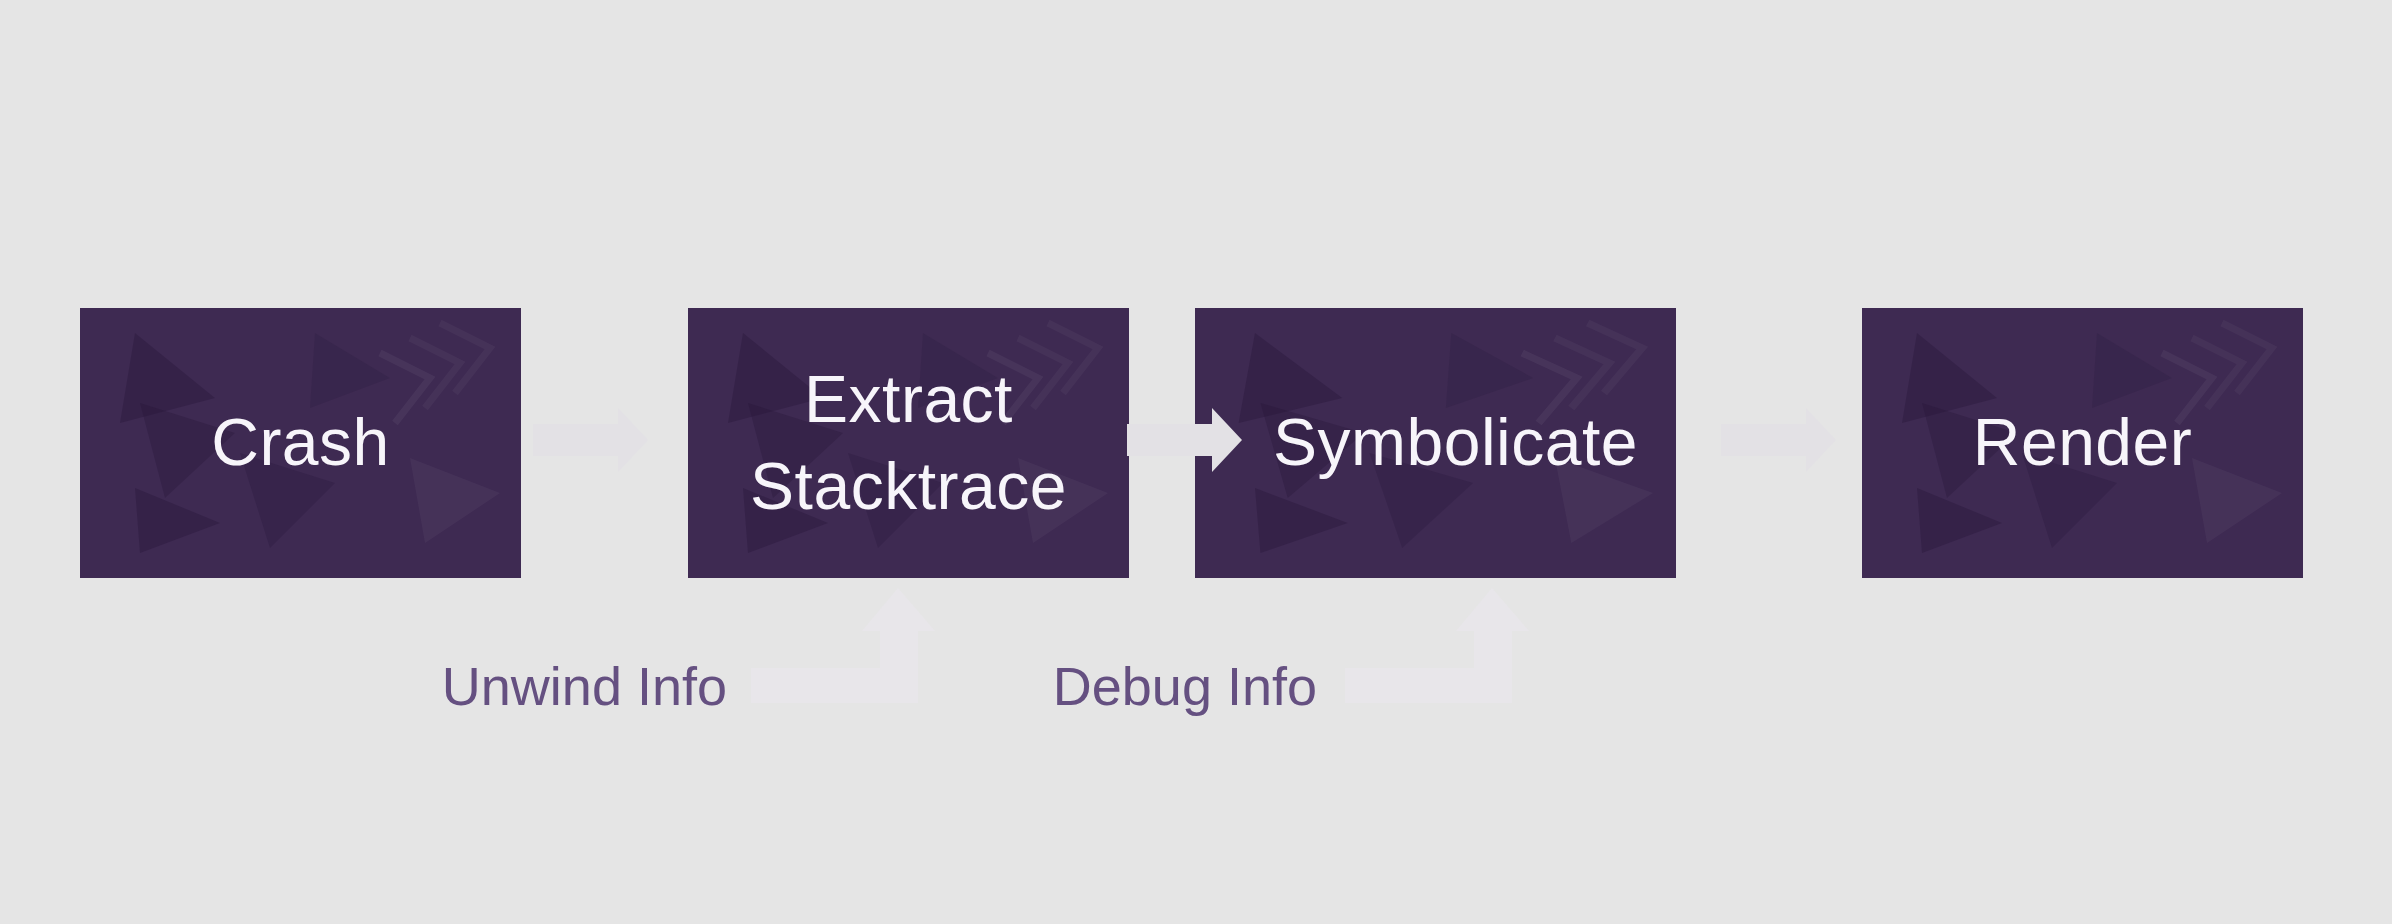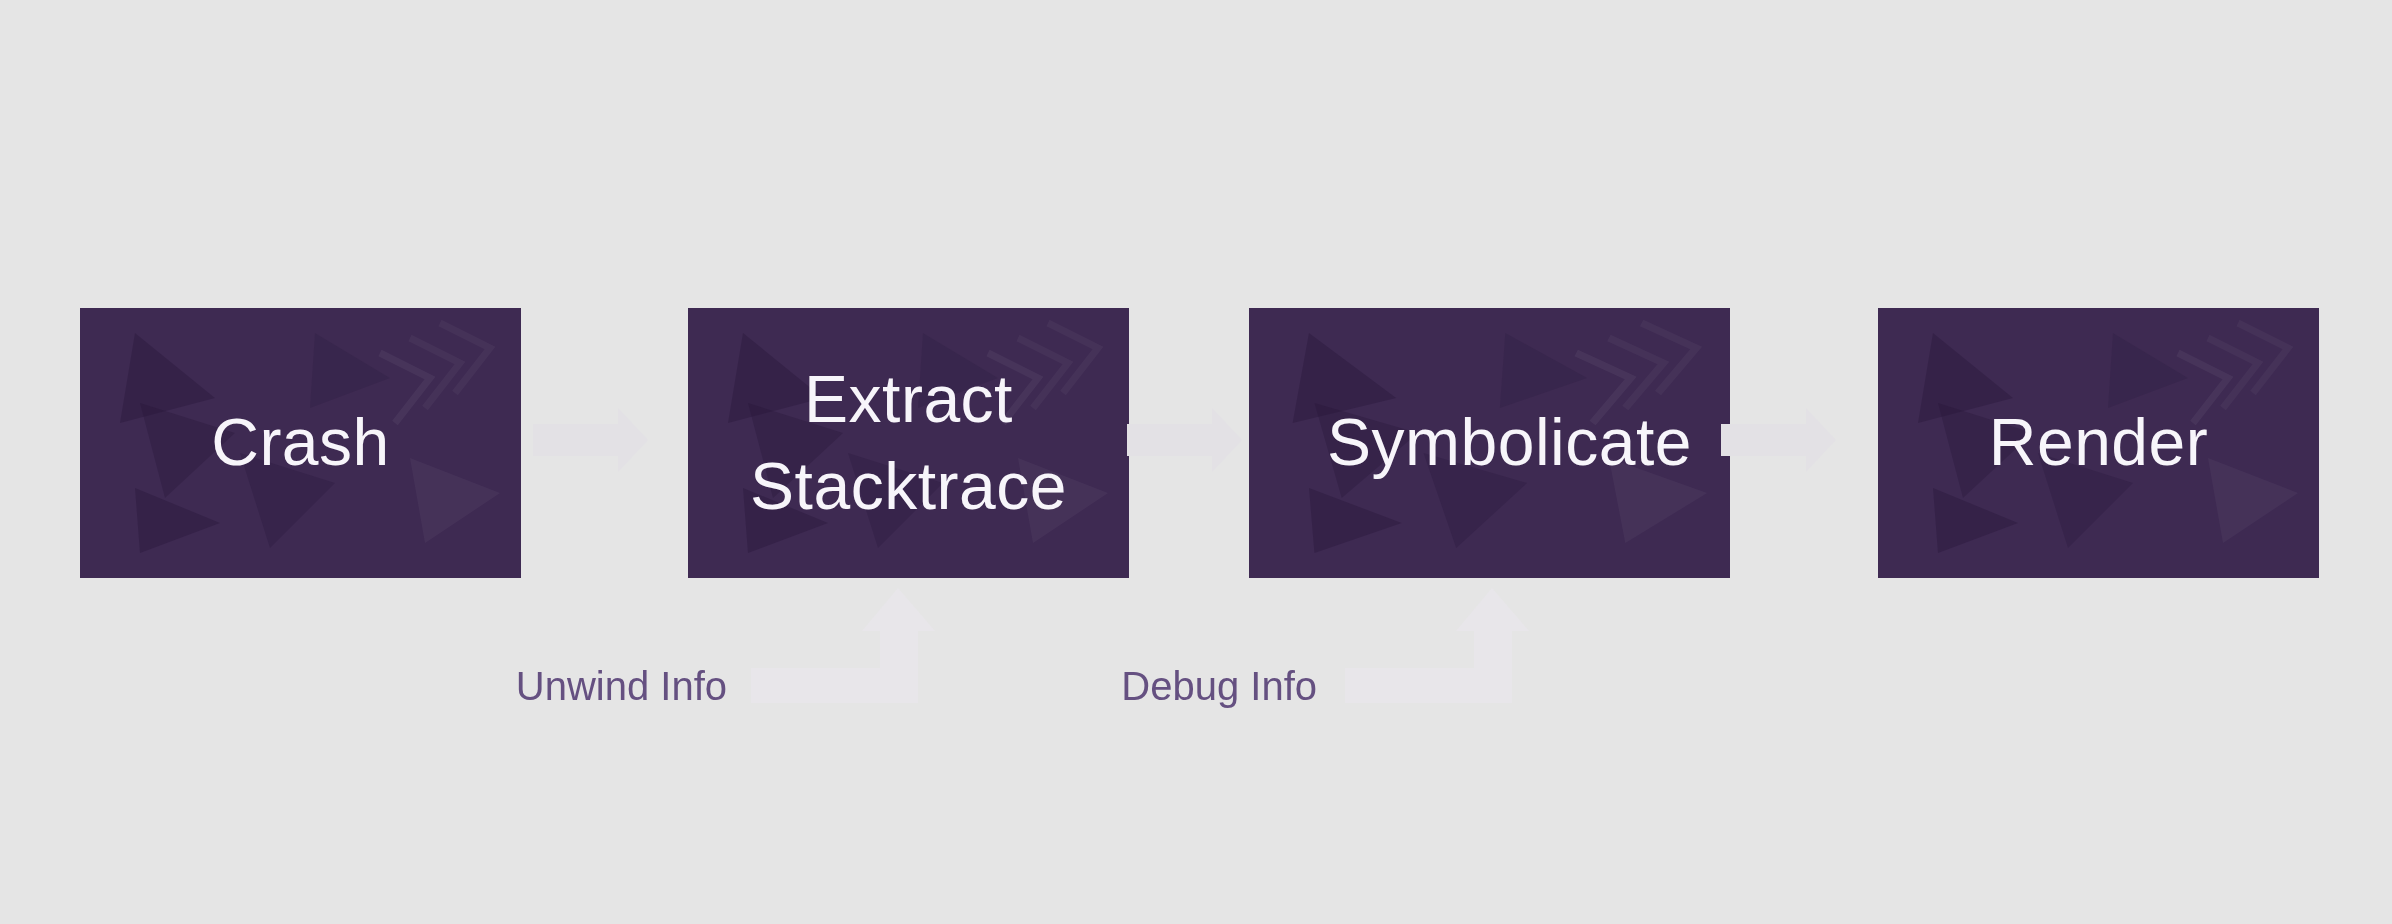--- a/index.html
+++ b/index.html
@@ -19,22 +19,22 @@
     height: 270px;
     background: #3E2A52;
     display: flex;
     align-items: center;
     justify-content: center;
     text-align: center;
     overflow: hidden;
   }
   .node-1 { left: 80px; }
   .node-2 { left: 674px; margin-left: 14px; }
-  .node-3 { left: 1249px; padding-left: 40px; }
-  .node-4 { left: 1862px; margin-left: 16px; }
+  .node-3 { left: 1195px; padding-left: 40px; }
+  .node-4 { left: 1862px; }
   .node .texture {
     position: absolute;
     left: 0; top: 0;
     width: 100%; height: 100%;
     pointer-events: none;
   }
   .node-label {
     position: relative;
     z-index: 1;
     color: #F7F5FA;
@@ -62,21 +62,21 @@
     height: 115px;
   }
   .elbow-1 { left: 751px; }
   .elbow-2 { left: 1345px; }
   
   .input-label {
     position: absolute;
     top: 659px;
     height: 54px;
     line-height: 54px;
-    font-size: 40px;
+    font-size: 54px;
     font-weight: 400;
     color: #655081;
     white-space: nowrap;
     text-align: right;
   }
   .label-unwind { right: 1665px; }
   .label-debug  { right: 1075px; }
 </style>
 </head>
 <body>

